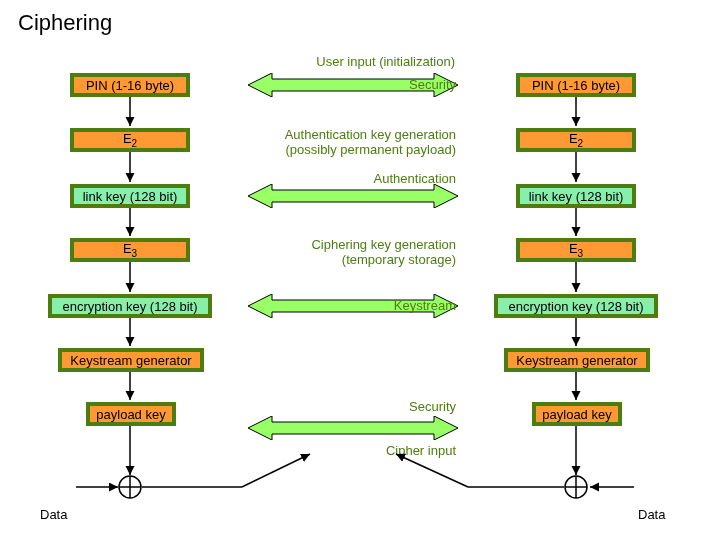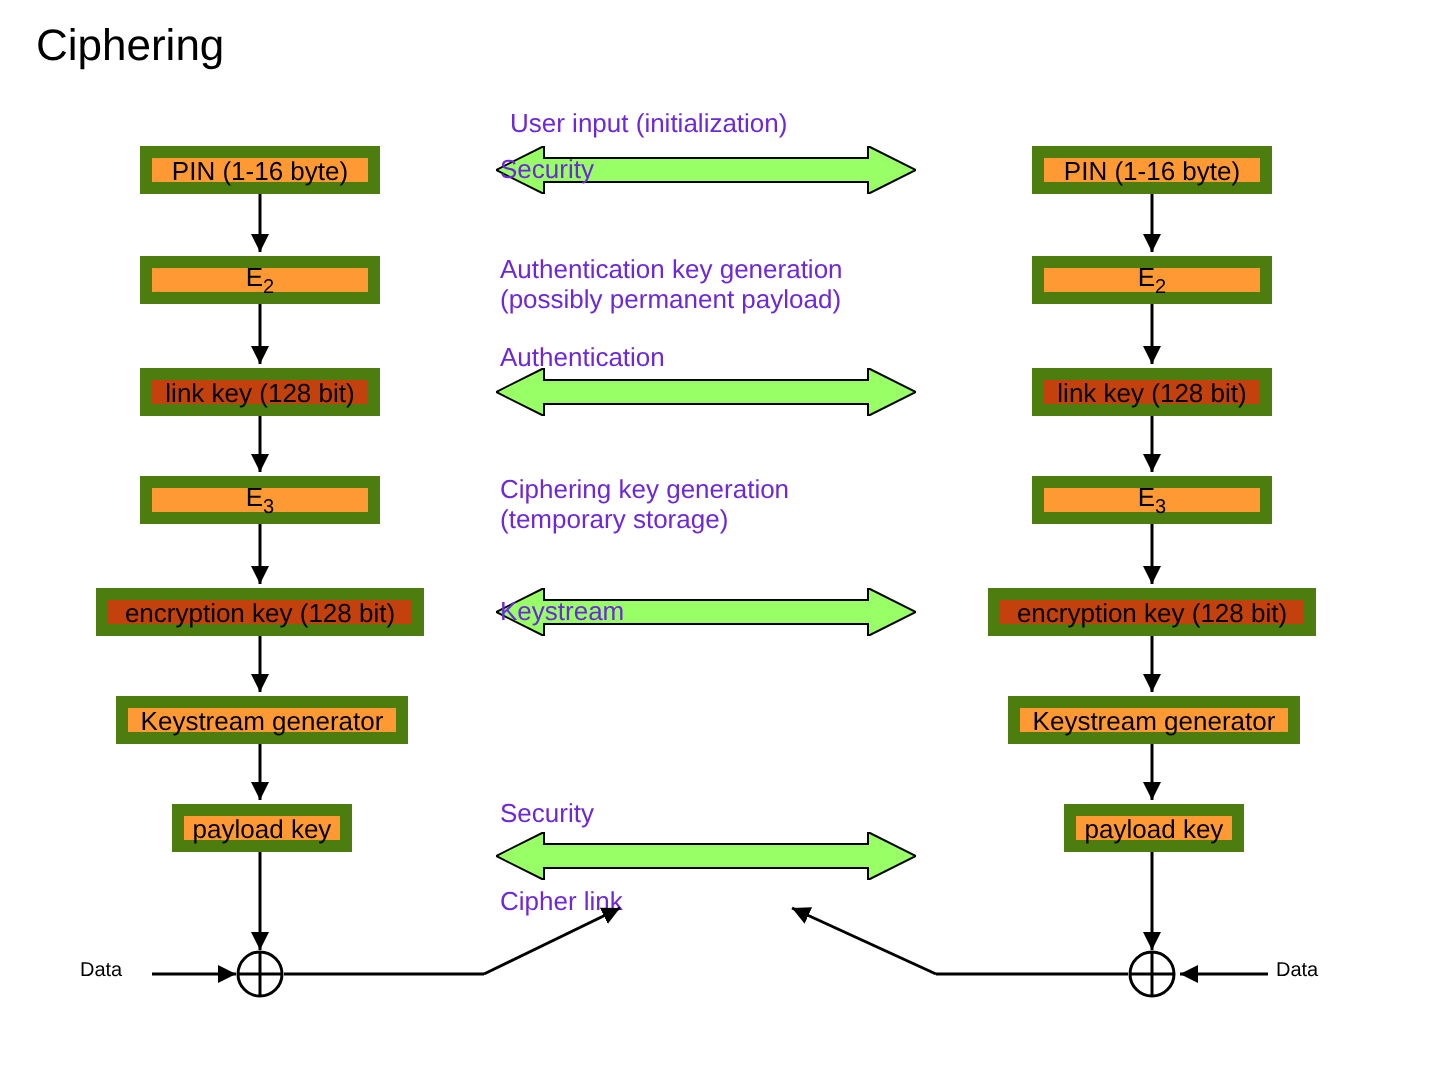--- a/index.html
+++ b/index.html
@@ -13,45 +13,46 @@
   }
   .title {
     position: absolute;
     top: 10px;
     left: 18px;
     font-size: 22px;
     color: #000;
   }
   .box {
     position: absolute;
-    border: 6px solid #4d7c0f;
+    border: 4px solid #4d7c0f;
     text-align: center;
     font-size: 13px;
     display: flex;
     align-items: center;
     justify-content: center;
     padding: 2px 4px;
     box-sizing: border-box;
   }
   .orange { background: #ff9933; }
-  .lav { background: #c2410c; }
+  .lav { background: #86efac; }
   .centertext {
     position: absolute;
     font-size: 13px;
-    text-align: left;
-    color: #6d28d9;
+    text-align: right;
+    color: #4d7c0f;
     line-height: 1.15;
   }
   .sub { font-size: 10px; vertical-align: sub; }
   .harrow {
     position: absolute;
   }
   .dlabel {
     position: absolute;
-    font-size: 10px;
+    font-size: 13px;
+    margin-top: 27px;
   }
 </style>
 </head>
 <body>
 
 <div class="title">Ciphering</div>
 
 <div class="centertext" style="left:255px; top:55px; width:200px;">User input (initialization)</div>
 
 <div class="box orange" style="left:70px; top:73px; width:120px; height:24px;">PIN (1-16 byte)</div>
@@ -99,21 +100,21 @@
 <svg class="harrow" style="left:248px; top:294px;" width="210" height="24">
   <polygon points="0,12 24,0 24,6 186,6 186,0 210,12 186,24 186,18 24,18 24,24" fill="#99ff66" stroke="#000"></polygon>
 </svg>
 <div class="centertext" style="left:250px; top:299px; width:206px;">Keystream</div>
 
 <div class="centertext" style="left:250px; top:400px; width:206px;">Security</div>
 <svg class="harrow" style="left:248px; top:416px;" width="210" height="24">
   <polygon points="0,12 24,0 24,6 186,6 186,0 210,12 186,24 186,18 24,18 24,24" fill="#99ff66" stroke="#000"></polygon>
 </svg>
 
-<div class="centertext" style="left:250px; top:444px; width:206px;">Cipher link</div>
+<div class="centertext" style="left:250px; top:444px; width:206px;">Cipher input</div>
 
 <svg style="position:absolute; left:0; top:0;" width="720" height="540">
   <defs>
     <marker id="ah" markerWidth="8" markerHeight="8" refX="6" refY="3" orient="auto">
       <path d="M0,0 L6,3 L0,6 Z" fill="#000"></path>
     </marker>
   </defs>
 
   <line x1="130" y1="97" x2="130" y2="126" stroke="#000" stroke-width="1.5" marker-end="url(#ah)"></line>
   <line x1="130" y1="152" x2="130" y2="182" stroke="#000" stroke-width="1.5" marker-end="url(#ah)"></line>

